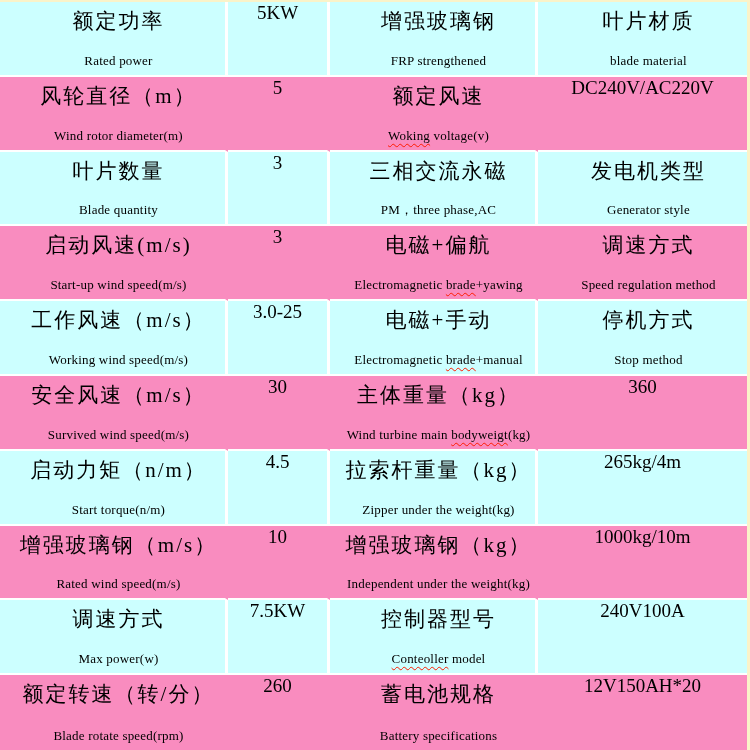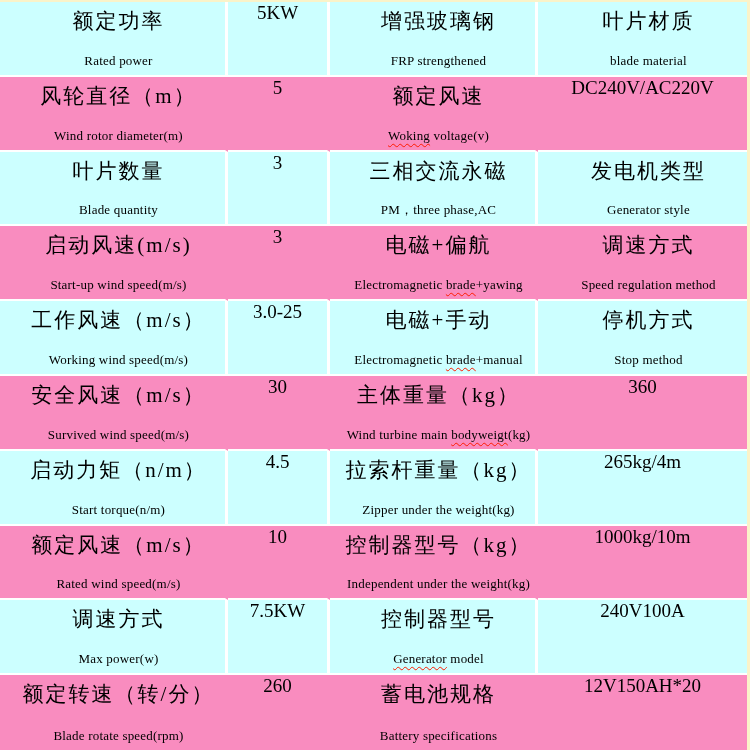--- a/index.html
+++ b/index.html
@@ -197,46 +197,46 @@
         <div class="zh">拉索杆重量（kg）</div>
         <div class="en"><span>Zipper under the weight(kg)</span><span class="wavy"></span><span></span></div>
       </div>
       <div class="cell val">
           <div class="vtext">265kg/4m</div>
         </div>
     </div>
 
     <div class="row row-b">
       <div class="cell label">
-        <div class="zh">额定风速（m/s）</div>
+        <div class="zh">增强玻璃钢（m/s）</div>
         <div class="en"><span>Rated wind speed(m/s)</span><span class="wavy"></span><span></span></div>
       </div>
       <div class="cell val">
           <div class="vtext">10</div>
         </div>
       <div class="cell label">
-        <div class="zh">控制器型号（kg）</div>
+        <div class="zh">增强玻璃钢（kg）</div>
         <div class="en"><span>Independent under the weight(kg)</span><span class="wavy"></span><span></span></div>
       </div>
       <div class="cell val">
           <div class="vtext">1000kg/10m</div>
         </div>
     </div>
 
     <div class="row row-a">
       <div class="cell label">
         <div class="zh">调速方式</div>
         <div class="en"><span>Max power(w)</span><span class="wavy"></span><span></span></div>
       </div>
       <div class="cell val">
           <div class="vtext">7.5KW</div>
         </div>
       <div class="cell label">
         <div class="zh">控制器型号</div>
-        <div class="en"><span></span><span class="wavy">Generator</span><span> model</span></div>
+        <div class="en"><span></span><span class="wavy">Conteoller</span><span> model</span></div>
       </div>
       <div class="cell val">
           <div class="vtext">240V100A</div>
         </div>
     </div>
 
     <div class="row row-b">
       <div class="cell label">
         <div class="zh">额定转速（转/分）</div>
         <div class="en"><span>Blade rotate speed(rpm)</span><span class="wavy"></span><span></span></div>

